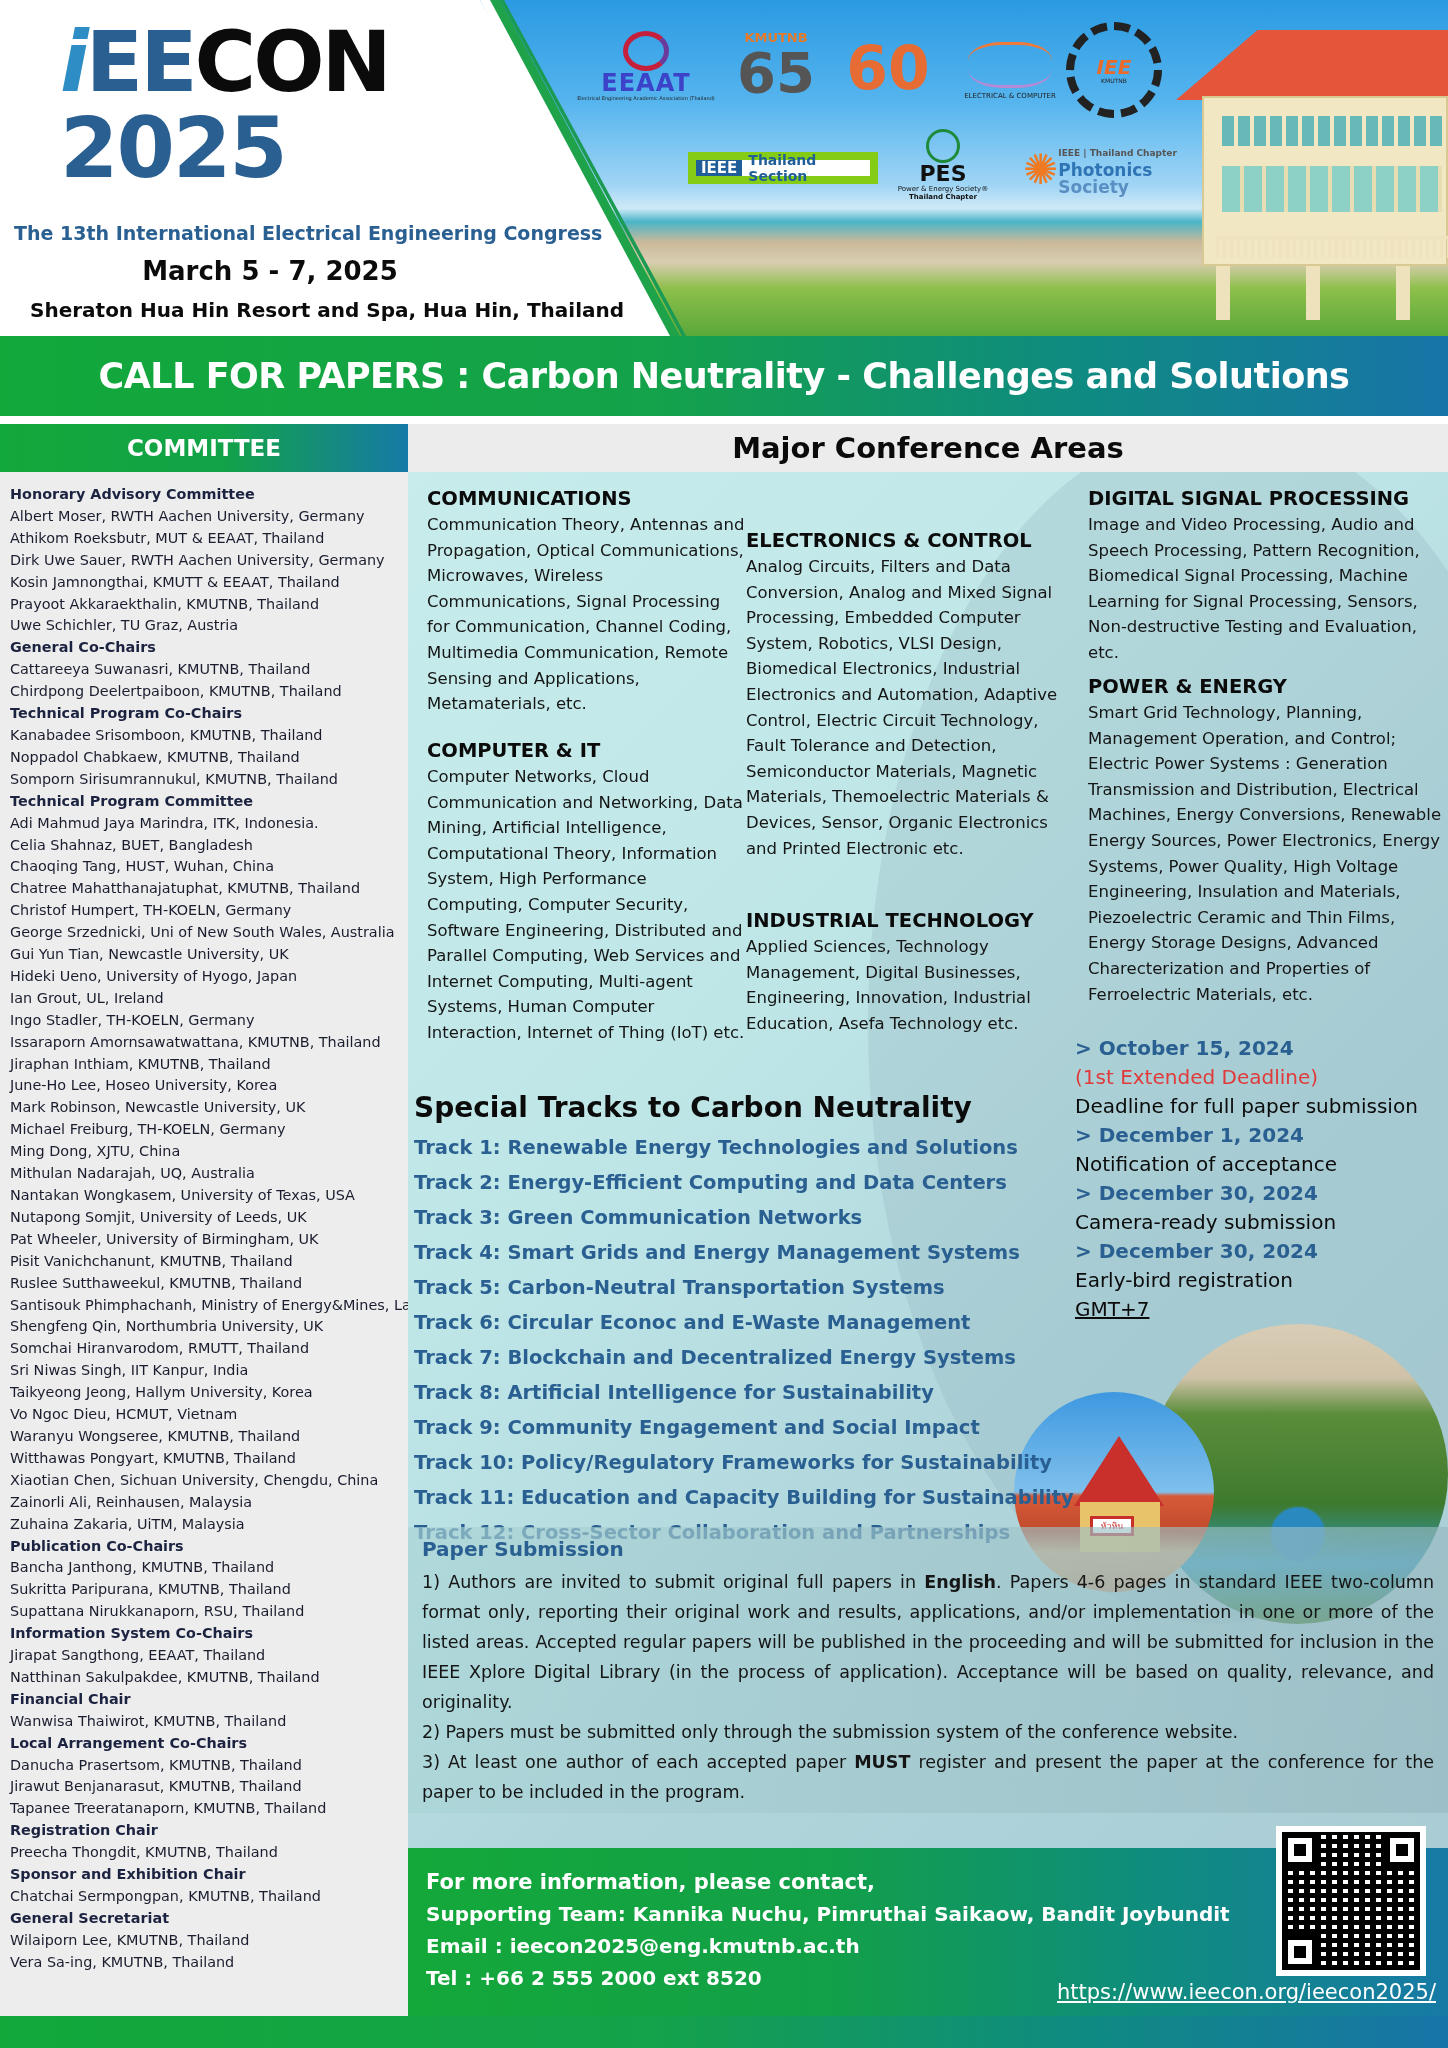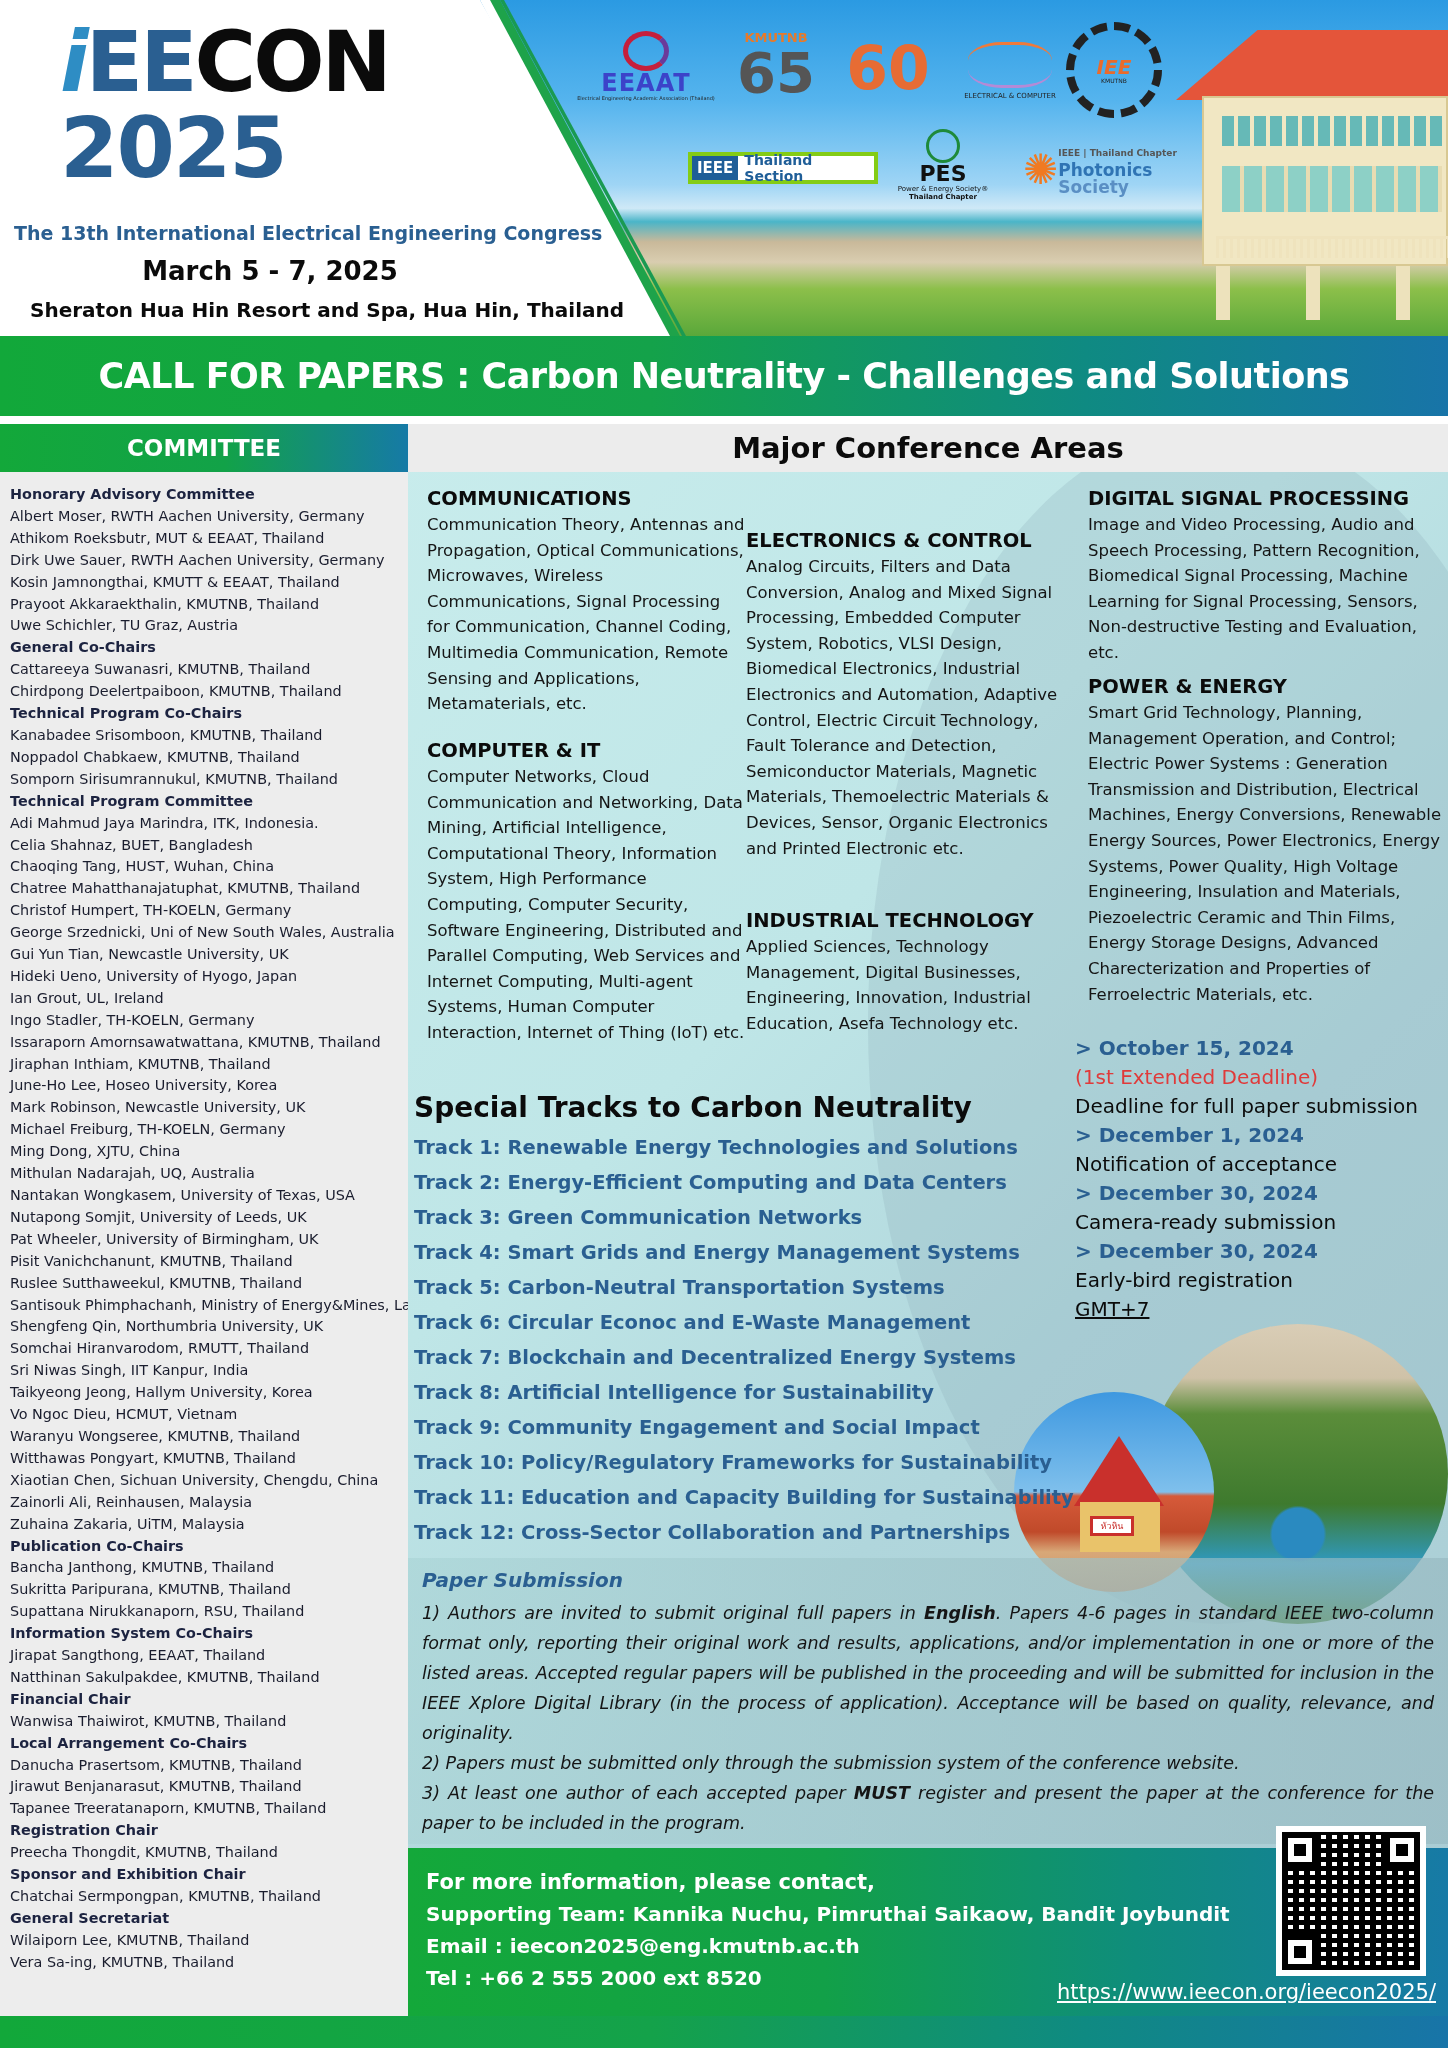--- a/index.html
+++ b/index.html
@@ -37,21 +37,21 @@
   .sp-kmutnb .top { font-size: 13px; font-weight: bold; color: #e67a2b; }
   .sp-kmutnb .num { font-size: 56px; font-weight: bold; color: #555; line-height: 56px; }
   .sp-60 { left: 838px; top: 28px; width: 100px; height: 80px; }
   .sp-60 .num { font-size: 60px; font-weight: bold; color: #e76c34; line-height: 64px; }
   .sp-ece { left: 956px; top: 26px; width: 108px; height: 90px; }
   .sp-ece .curve { width: 84px; height: 46px; border-top: 3px solid #f07a3a; border-bottom: 3px solid #b58ad6; border-radius: 40%; }
   .sp-ece .t { font-size: 7px; color: #222; margin-top: 4px; }
   .sp-iee { left: 1066px; top: 22px; width: 96px; height: 96px; border-radius: 50%; border: 8px dashed #222; }
   .sp-iee .t { font-size: 20px; font-weight: bold; font-style: italic; color: #e96b2c; line-height: 20px; }
   .sp-iee .s { font-size: 6px; color: #222; }
-  .sp-ieee-th { left: 688px; top: 152px; width: 190px; height: 32px; flex-direction: row; background: #fff; border: 4px solid #84cc16; }
+  .sp-ieee-th { left: 688px; top: 152px; width: 190px; height: 32px; flex-direction: row; background: #fff; border: 8px solid #84cc16; }
   .sp-ieee-th .a { background: #1f5e98; color: #fff; font-weight: bold; font-size: 15px; padding: 3px 5px; height: 100%; display: flex; align-items: center; }
   .sp-ieee-th .b { color: #1f5e98; font-weight: bold; font-size: 14px; padding: 0 6px; border-radius: 7px; }
   .sp-pes { left: 888px; top: 120px; width: 110px; height: 90px; }
   .sp-pes .globe { width: 34px; height: 34px; border-radius: 50%; border: 3px solid #1e8a3a; }
   .sp-pes .t { font-size: 22px; font-weight: bold; color: #111; line-height: 22px; }
   .sp-pes .s { font-size: 7px; color: #111; }
   .sp-photon { left: 1020px; top: 138px; width: 160px; height: 64px; flex-direction: row; }
   .sp-photon .star { font-size: 42px; color: #f07a22; line-height: 42px; }
   .sp-photon .txt { color: #2f74b4; font-weight: bold; font-size: 17px; line-height: 17px; text-align: left; }
   .sp-photon .txt small { font-size: 9px; color: #555; display: block; }
@@ -117,22 +117,22 @@
   .photo-temple { left: 606px; top: 968px; width: 200px; height: 200px;
     background: linear-gradient(180deg, #3e98e0 0%, #7fc0ec 50%, #d65a3a 52%, #c04a2a 70%, #d8a878 80%, #c9936a 100%); }
   .photo-temple .roof1 { position: absolute; left: 60px; top: 44px; width: 90px; height: 70px; background: #c9302c; clip-path: polygon(50% 0, 100% 100%, 0 100%); }
   .photo-temple .wall { position: absolute; left: 66px; top: 110px; width: 80px; height: 50px; background: #e9c36a; }
   .photo-temple .sign { position: absolute; left: 76px; top: 124px; width: 44px; height: 20px; background: #fff; border: 3px solid #c9302c; }
   .photo-resort { left: 740px; top: 900px; width: 300px; height: 300px;
     background: radial-gradient(circle at 50% 70%, #2a8ac0 0 10%, transparent 11%),
                 linear-gradient(180deg, #d9cdb6 0%, #cfc2a8 18%, #5b8d3a 30%, #3e7a2e 60%, #2f9ac2 80%, #3d7a2c 100%); }
 
   
-  .submission { position: absolute; left: 0; top: 1134px; width: 1040px; height: 286px;
-    background: linear-gradient(90deg, rgba(170, 212, 214, 0.65), rgba(150, 184, 192, 0.65)); font-style: italic; }
+  .submission { position: absolute; left: 0; top: 1103px; width: 1040px; height: 286px;
+    background: linear-gradient(90deg, rgba(170, 212, 214, 0.65), rgba(150, 184, 192, 0.65)); }
   .sub-title { position: absolute; left: 14px; top: 10px; font-size: 20px; font-weight: bold; color: #2a5f91; }
   .sub-body { position: absolute; left: 14px; top: 40px; width: 1012px; font-size: 17.5px; line-height: 30px; color: #151515; text-align: justify; }
   .sub-body b { font-weight: bold; }
 
   
   .contact { position: absolute; left: 0; top: 1424px; width: 1040px; height: 168px;
     background: linear-gradient(90deg, #14a83a 0%, #12a048 40%, #0f8d7c 70%, #177aa6 100%); }
   .contact-lines { position: absolute; left: 18px; top: 18px; color: #fff; font-weight: bold; }
   .contact-lines .l1 { font-size: 21px; line-height: 32px; }
   .contact-lines .l { font-size: 20px; line-height: 32px; }

